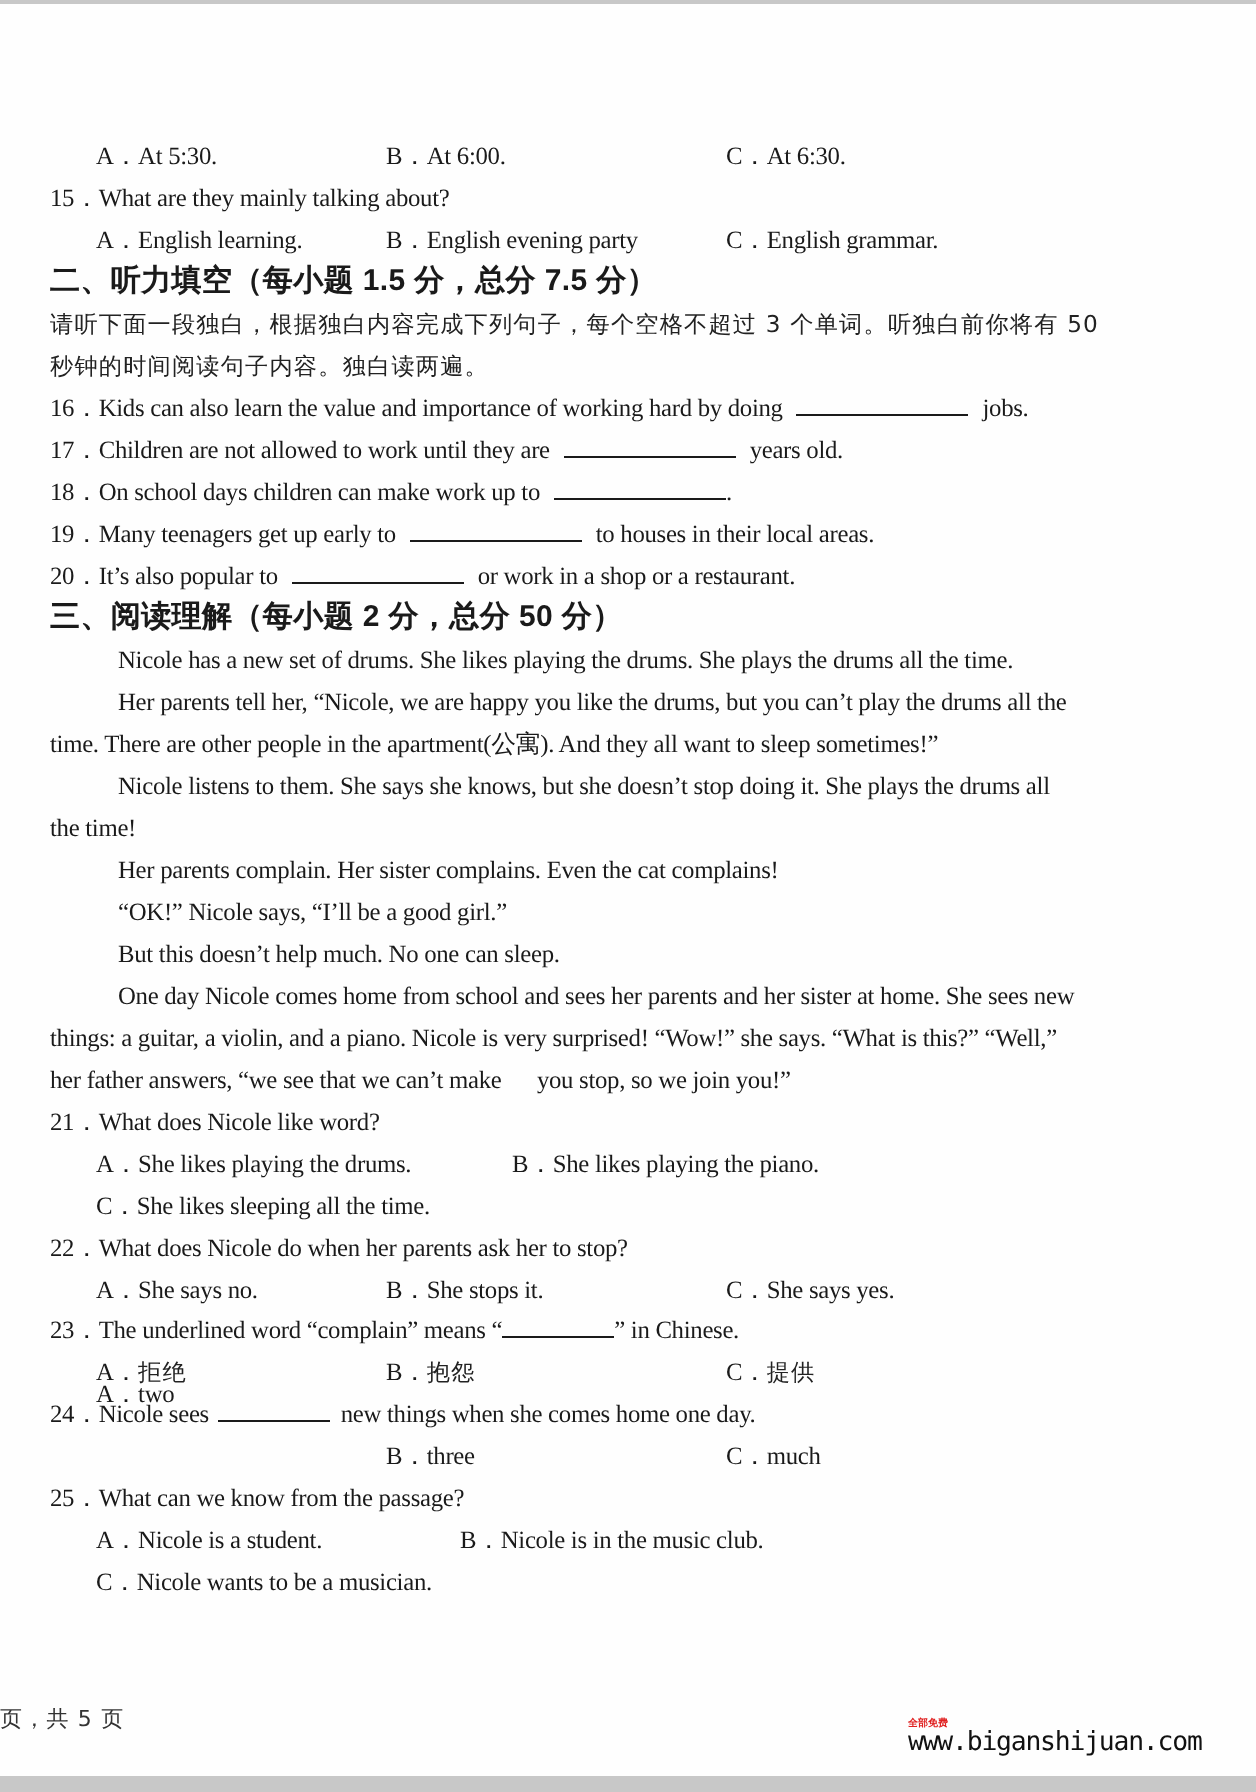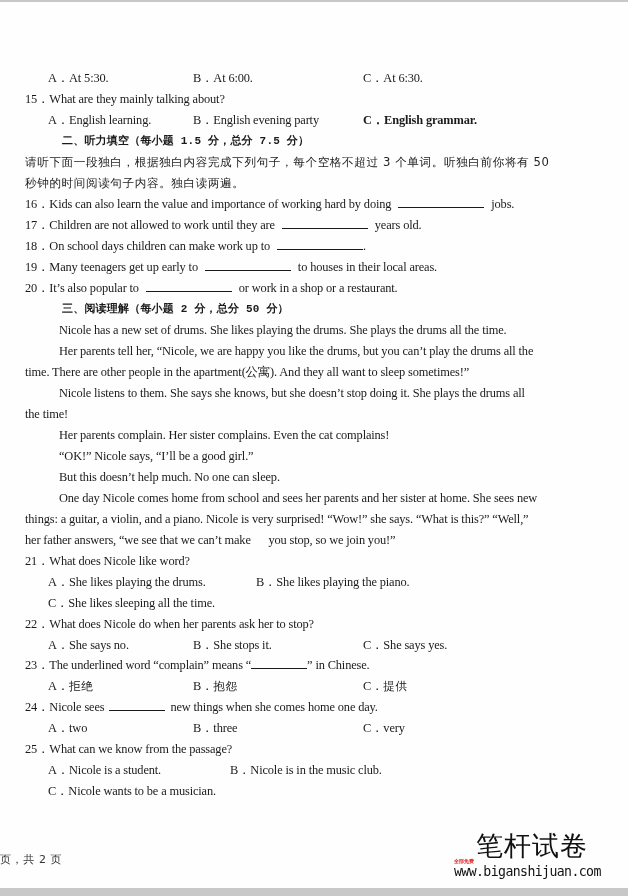--- a/index.html
+++ b/index.html
@@ -8,21 +8,21 @@
     background: #fefefe;
     font-family: "Liberation Serif", "DejaVu Serif", serif;
     color: #1a1a1a;
   }
   .top-band { position: absolute; left: 0; top: 0; width: 628px; height: 2px; background: #c8c8c8; }
   .bottom-band { position: absolute; left: 0; top: 888px; width: 628px; height: 8px; background: #c8c8c8; }
   .line {
     position: absolute; white-space: nowrap;
     font-size: 12.4px; line-height: 16px; letter-spacing: -0.15px;
   }
-  .section-head { font-weight: bold; font-family: Liberation Mono, monospace; font-size: 11px; letter-spacing: 0.2px; margin-left: 37px; }
+  .section-head { font-weight: bold; font-family: Liberation Sans, sans-serif; font-size: 15px; letter-spacing: 0.2px; }
   .cn { font-family: "DejaVu Sans", "Liberation Sans", sans-serif; font-size: 11.6px; letter-spacing: 0.6px; color: #222; }
   .blank { display: inline-block; border-bottom: 1px solid #1a1a1a; height: 11px; vertical-align: baseline; }
   .u { }
   .footer-page { position: absolute; left: 0; top: 852px; font-family: "DejaVu Sans", sans-serif; font-size: 11px; color: #333; letter-spacing: 0.6px; }
   .logo { position: absolute; left: 454px; top: 832px; width: 160px; height: 54px; }
   .logo-free { position: absolute; left: 0; top: 26px; font-family: "DejaVu Sans", sans-serif; font-size: 5px; color: #e02020; font-weight: bold; }
   .logo-cn { position: absolute; left: 22px; top: -2px; font-family: "DejaVu Sans", sans-serif; font-size: 27px; color: #111; letter-spacing: 1px; line-height: 32px; }
   .logo-url { position: absolute; left: 0; top: 32px; font-family: "DejaVu Sans Mono", "Liberation Mono", monospace; font-size: 13.2px; color: #111; letter-spacing: -0.6px; }
 </style>
 </head>
@@ -30,21 +30,21 @@
 
 <div class="top-band"></div>
 
 <div class="line" style="left:48px;top:70px;"><span>A．</span><span>At 5:30.</span></div>
 <div class="line" style="left:193px;top:70px;"><span>B．</span><span>At 6:00.</span></div>
 <div class="line" style="left:363px;top:70px;"><span>C．</span><span>At 6:30.</span></div>
 
 <div class="line" style="left:25px;top:91px;"><span>15．</span><span>What are they mainly talking about?</span></div>
 <div class="line" style="left:48px;top:112px;"><span>A．</span><span>English learning.</span></div>
 <div class="line" style="left:193px;top:112px;"><span>B．</span><span>English evening party</span></div>
-<div class="line" style="left:363px;top:112px;font-weight:bold;"><span>C．</span><span>English grammar.</span></div>
+<div class="line" style="left:363px;top:112px;"><span>C．</span><span>English grammar.</span></div>
 
 <div class="line section-head" style="left:25px;top:133px;">二、听力填空（每小题 1.5 分，总分 7.5 分）</div>
 <div class="line cn" style="left:25px;top:154px;text-align:right;">请听下面一段独白，根据独白内容完成下列句子，每个空格不超过 3 个单词。听独白前你将有 50</div>
 <div class="line cn" style="left:25px;top:175px;">秒钟的时间阅读句子内容。独白读两遍。</div>
 
 <div class="line" style="left:25px;top:196px;"><span>16．</span><span>Kids can also learn the value and importance of working hard by doing</span> <span class="blank" style="width:86px;margin:0 4px;"></span> <span>jobs.</span></div>
 <div class="line" style="left:25px;top:217px;"><span>17．</span><span>Children are not allowed to work until they are</span> <span class="blank" style="width:86px;margin:0 4px;"></span> <span>years old.</span></div>
 <div class="line" style="left:25px;top:238px;"><span>18．</span><span>On school days children can make work up to</span> <span class="blank" style="width:86px;margin:0 0 0 4px;"></span><span>.</span></div>
 <div class="line" style="left:25px;top:259px;"><span>19．</span><span>Many teenagers get up early to</span> <span class="blank" style="width:86px;margin:0 4px;"></span> <span>to houses in their local areas.</span></div>
 <div class="line" style="left:25px;top:280px;"><span>20．</span><span>It’s also popular to</span> <span class="blank" style="width:86px;margin:0 4px;"></span> <span>or work in a shop or a restaurant.</span></div>
@@ -72,29 +72,28 @@
 <div class="line" style="left:48px;top:637px;"><span>A．</span><span>She says no.</span></div>
 <div class="line" style="left:193px;top:637px;"><span>B．</span><span>She stops it.</span></div>
 <div class="line" style="left:363px;top:637px;"><span>C．</span><span>She says yes.</span></div>
 
 <div class="line" style="left:25px;top:657px;"><span>23．</span><span>The underlined word “complain” means “</span><span class="blank" style="width:56px;"></span><span>” in Chinese.</span></div>
 <div class="line" style="left:48px;top:678px;"><span>A．</span><span class="cn">拒绝</span></div>
 <div class="line" style="left:193px;top:678px;"><span>B．</span><span class="cn">抱怨</span></div>
 <div class="line" style="left:363px;top:678px;"><span>C．</span><span class="cn">提供</span></div>
 
 <div class="line" style="left:25px;top:699px;"><span>24．</span><span>Nicole sees</span> <span class="blank" style="width:56px;margin:0 2px;"></span> <span>new things when she comes home one day.</span></div>
-<div class="line" style="left:48px;top:720px;"><span>A．</span><span>two</span></div>
+<div class="line" style="left:48px;top:689px;"><span>A．</span><span>two</span></div>
 <div class="line" style="left:193px;top:720px;"><span>B．</span><span>three</span></div>
-<div class="line" style="left:363px;top:720px;"><span>C．</span><span>very</span></div>
+<div class="line" style="left:363px;top:720px;"><span>C．</span><span>much</span></div>
 
 <div class="line" style="left:25px;top:741px;"><span>25．</span><span>What can we know from the passage?</span></div>
 <div class="line" style="left:48px;top:762px;"><span>A．</span><span>Nicole is a student.</span></div>
 <div class="line" style="left:230px;top:762px;"><span>B．</span><span>Nicole is in the music club.</span></div>
 <div class="line" style="left:48px;top:783px;"><span>C．</span><span>Nicole wants to be a musician.</span></div>
 
-<div class="footer-page">页，共 2 页</div>
+<div class="footer-page">页，共 5 页</div>
 <div class="logo">
   <div class="logo-free">全部免费</div>
-  <div class="logo-cn">笔杆试卷</div>
   <div class="logo-url">www.biganshijuan.com</div>
 </div>
 
 <div class="bottom-band"></div>
 
 </body></html>

